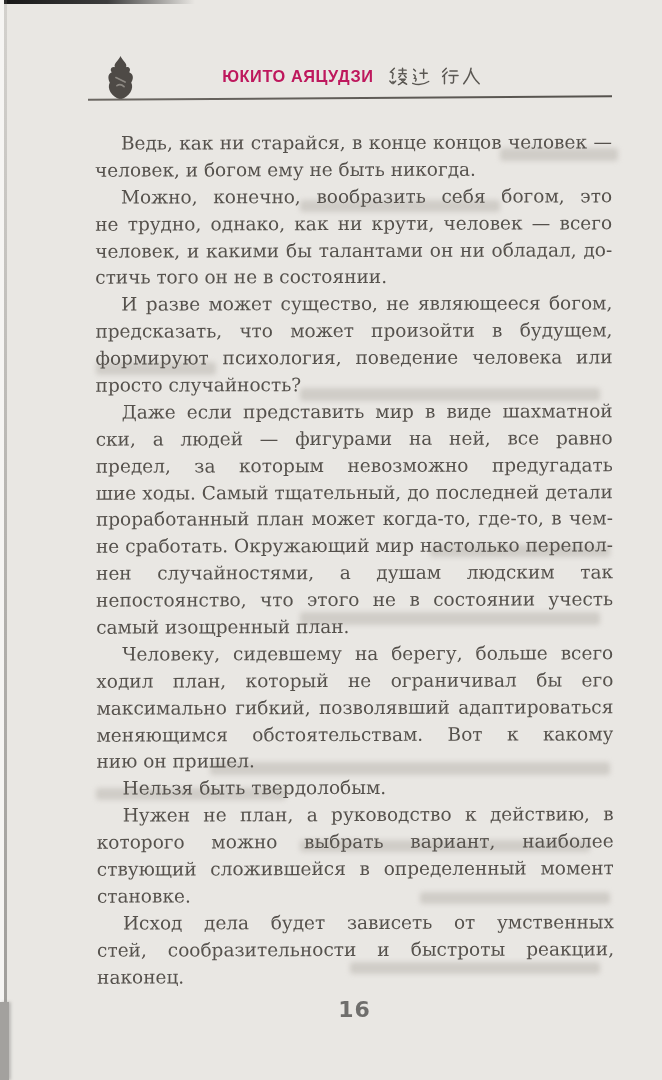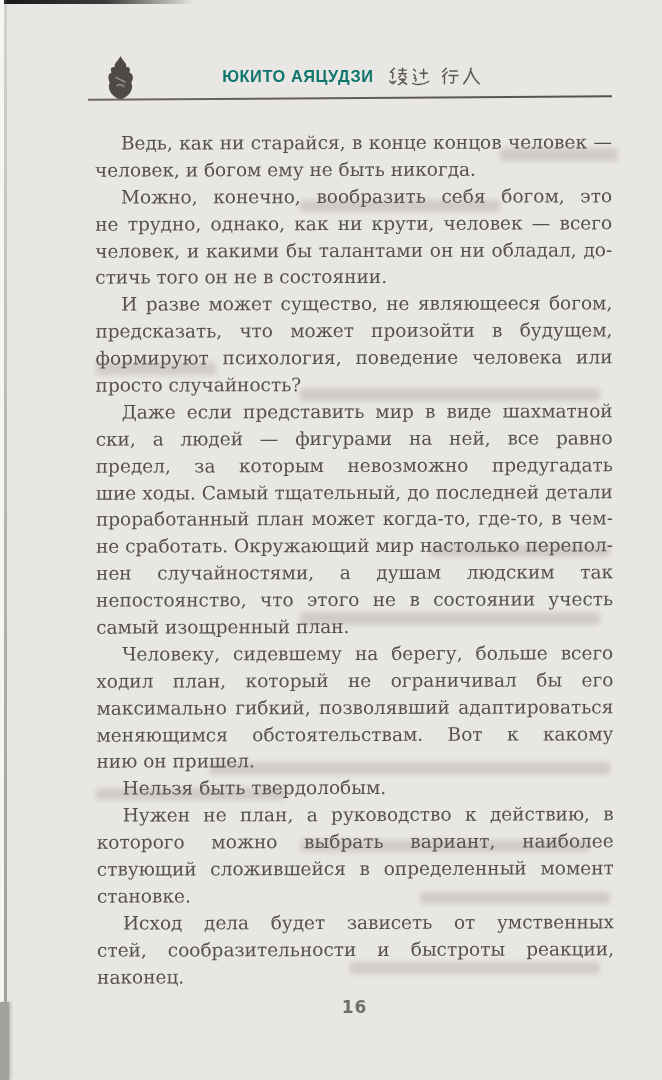--- a/index.html
+++ b/index.html
@@ -16,21 +16,21 @@
     background:linear-gradient(to bottom,rgba(125,123,119,.20),rgba(112,110,106,.45) 55%,rgba(95,93,90,.55));}
   .edge-bottom-left{position:absolute;left:0;top:1002px;width:9px;height:78px;background:#a3a19e;
     box-shadow:2px 0 3px rgba(163,161,158,.6);}
   .smudge{position:absolute;background:rgba(174,170,161,.42);filter:blur(2.5px);border-radius:3px;}
 
   
   .hdr-icon{position:absolute;left:103px;top:55px;width:35px;height:47px;}
   .hdr-title{
     position:absolute;left:88px;top:66px;width:524px;
     display:flex;align-items:center;justify-content:center;gap:11px;
-    color:#0f766e;
+    color:#be185d;
   }
   .hdr-cyr{
     font-family:"Liberation Sans", sans-serif;font-weight:bold;
     font-size:17px;letter-spacing:.6px;transform:scaleX(.96);
   }
   .kanji-group{display:flex;align-items:center;gap:2px;}
   .kanji-group svg{display:block;}
   .kanji-space{width:5px;}
   .hdr-rule{
     position:absolute;left:88px;top:97px;width:524px;height:2px;
@@ -47,21 +47,21 @@
   .line{
     height:26.9px;line-height:26.9px;overflow:hidden;
     text-align:justify;text-align-last:justify;
   }
   .line.par-first{text-indent:26px;}
   .line.par-end{text-align-last:left;}
 
   .page-number{
     position:absolute;left:96px;top:997px;width:517px;text-align:center;
     font-family:"DejaVu Sans", sans-serif;font-weight:bold;
-    font-size:17px;color:#6f6e6c;letter-spacing:1px;
+    font-size:22px;color:#6f6e6c;letter-spacing:1px;
   }
 </style>
 </head>
 <body>
 
 <div class="scan">
 
   <div class="edge-top"></div>
   <div class="edge-left-white"></div>
   <div class="edge-left-line"></div>

